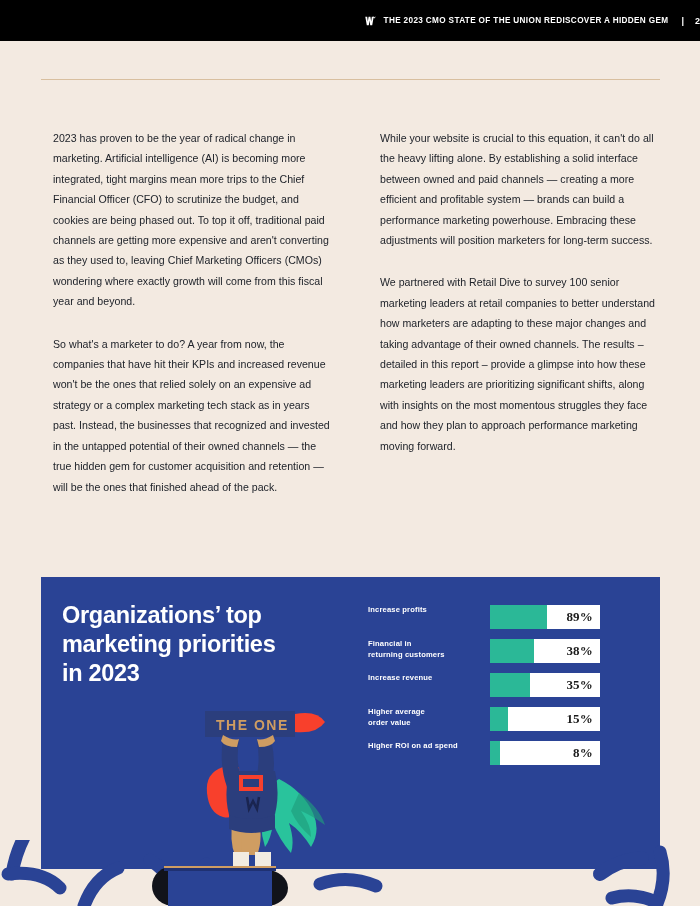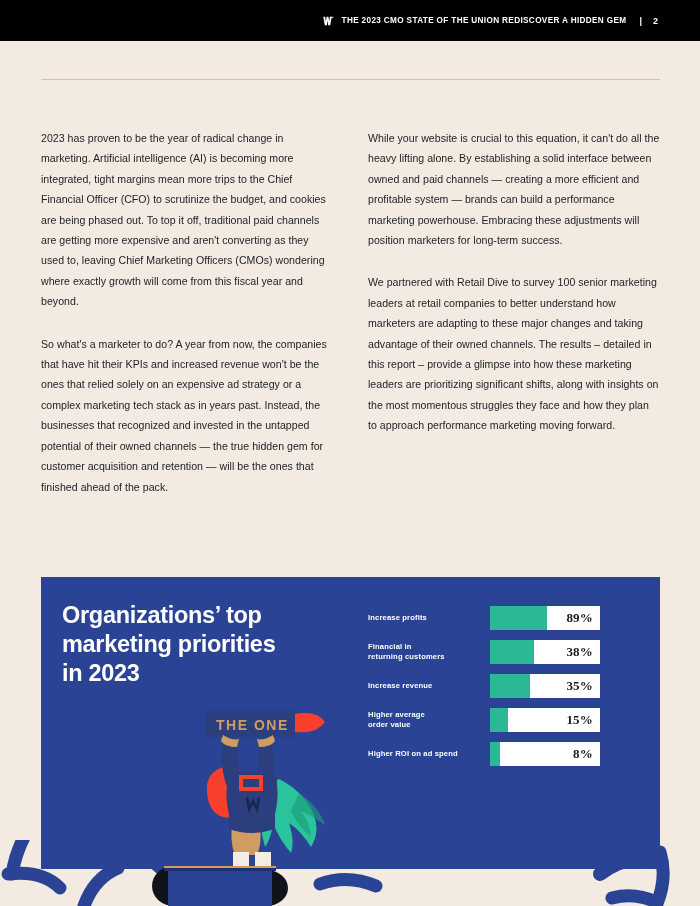--- a/index.html
+++ b/index.html
@@ -18,21 +18,20 @@
   
   .topbar {
     position: absolute;
     left: 0; top: 0;
     width: 700px; height: 41px;
     background: #000000;
     display: flex;
     align-items: center;
     justify-content: flex-end;
     box-sizing: border-box;
-    padding-right: 42px;
   }
   .topbar-inner {
     display: flex;
     align-items: center;
     gap: 8px;
   }
   .logo-mark {
     display: block;
     width: 11px;
     height: 10px;
@@ -70,20 +69,21 @@
   .cols {
     position: absolute;
     left: 41px;
     top: 128px;
     width: 619px;
     display: flex;
     gap: 35px;
   }
   .col {
     width: 292px;
+    margin-left: 12px;
   }
   .col p {
     margin: 0 0 22px 0;
     font-size: 10.6px;
     line-height: 20.4px;
     color: #20242b;
     letter-spacing: 0.02px;
   }
   .col p:last-child { margin-bottom: 0; }
 
@@ -112,21 +112,20 @@
 
   
   .chart {
     position: absolute;
     left: 327px;
     top: 28px;
     width: 275px;
   }
   .chart-row {
     display: flex;
-    align-items: center;
     height: 26px;
     margin-bottom: 8px;
   }
   .chart-row:last-child { margin-bottom: 8px; }
   .chart-label {
     width: 122px;
     color: #ffffff;
     font-size: 7.6px;
     font-weight: 700;
     line-height: 10.5px;

